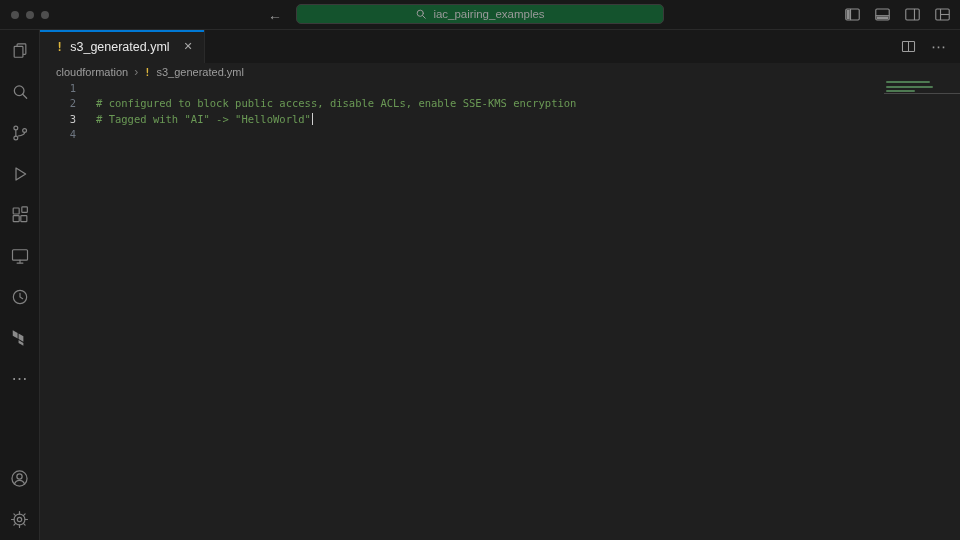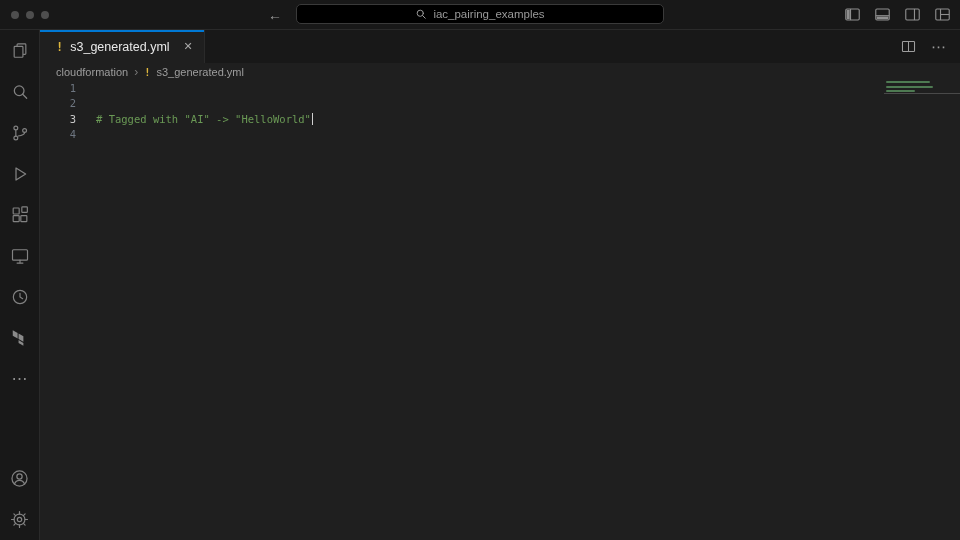--- a/index.html
+++ b/index.html
@@ -8,21 +8,21 @@
 
   
   .titlebar{position:absolute;top:0;left:0;width:960px;height:30px;background:#181818;
             border-bottom:1px solid #2a2a2a;box-sizing:border-box;z-index:5;}
   .dots{position:absolute;left:11px;top:11px;display:flex;gap:7px;}
   .dot{width:8px;height:8px;border-radius:50%;background:#4e4e4e;}
   .nav{position:absolute;left:268px;top:0;height:30px;display:flex;align-items:center;gap:16px;
        font-size:14px;color:#9d9d9d;}
   .nav .disabled{color:#555;}
   .searchbox{position:absolute;left:50%;top:4px;transform:translateX(-50%);
-             width:368px;height:20px;background:#000000;border:1px solid #3a3a3a;border-radius:5px;
+             width:368px;height:20px;background:#14532d;border:1px solid #3a3a3a;border-radius:5px;
              display:flex;align-items:center;justify-content:center;gap:6px;
              color:#9a9a9a;font-size:11.5px;box-sizing:border-box;}
   .layout-controls{position:absolute;right:8px;top:5px;display:flex;gap:11px;align-items:center;}
   .layout-controls svg{display:block;}
 
   
   .activitybar{position:absolute;top:30px;left:0;width:40px;bottom:0;background:#181818;
                border-right:1px solid #2a2a2a;box-sizing:border-box;}
   .ab-item{height:41px;display:flex;align-items:center;justify-content:center;cursor:pointer;}
   .ab-item .glyph{color:#8f8f8f;font-size:16px;line-height:1;}
@@ -208,20 +208,21 @@
     <span class="bc-badge">!</span>
     <span>s3_generated.yml</span>
   </div>
 
   <div class="editor">
     <div class="line">
       <span class="ln">1</span>
     </div>
     <div class="line">
       <span class="ln">2</span>
+      <span class="code"># configured to block public access, disable ACLs, enable SSE-KMS encryption</span>
     </div>
     <div class="line active">
       <span class="ln">3</span>
       <span class="code"># Tagged with "AI" -&gt; "HelloWorld"</span>
       <span class="cursor"></span>
     </div>
     <div class="line">
       <span class="ln">4</span>
       <span class="code"></span>
     </div>

